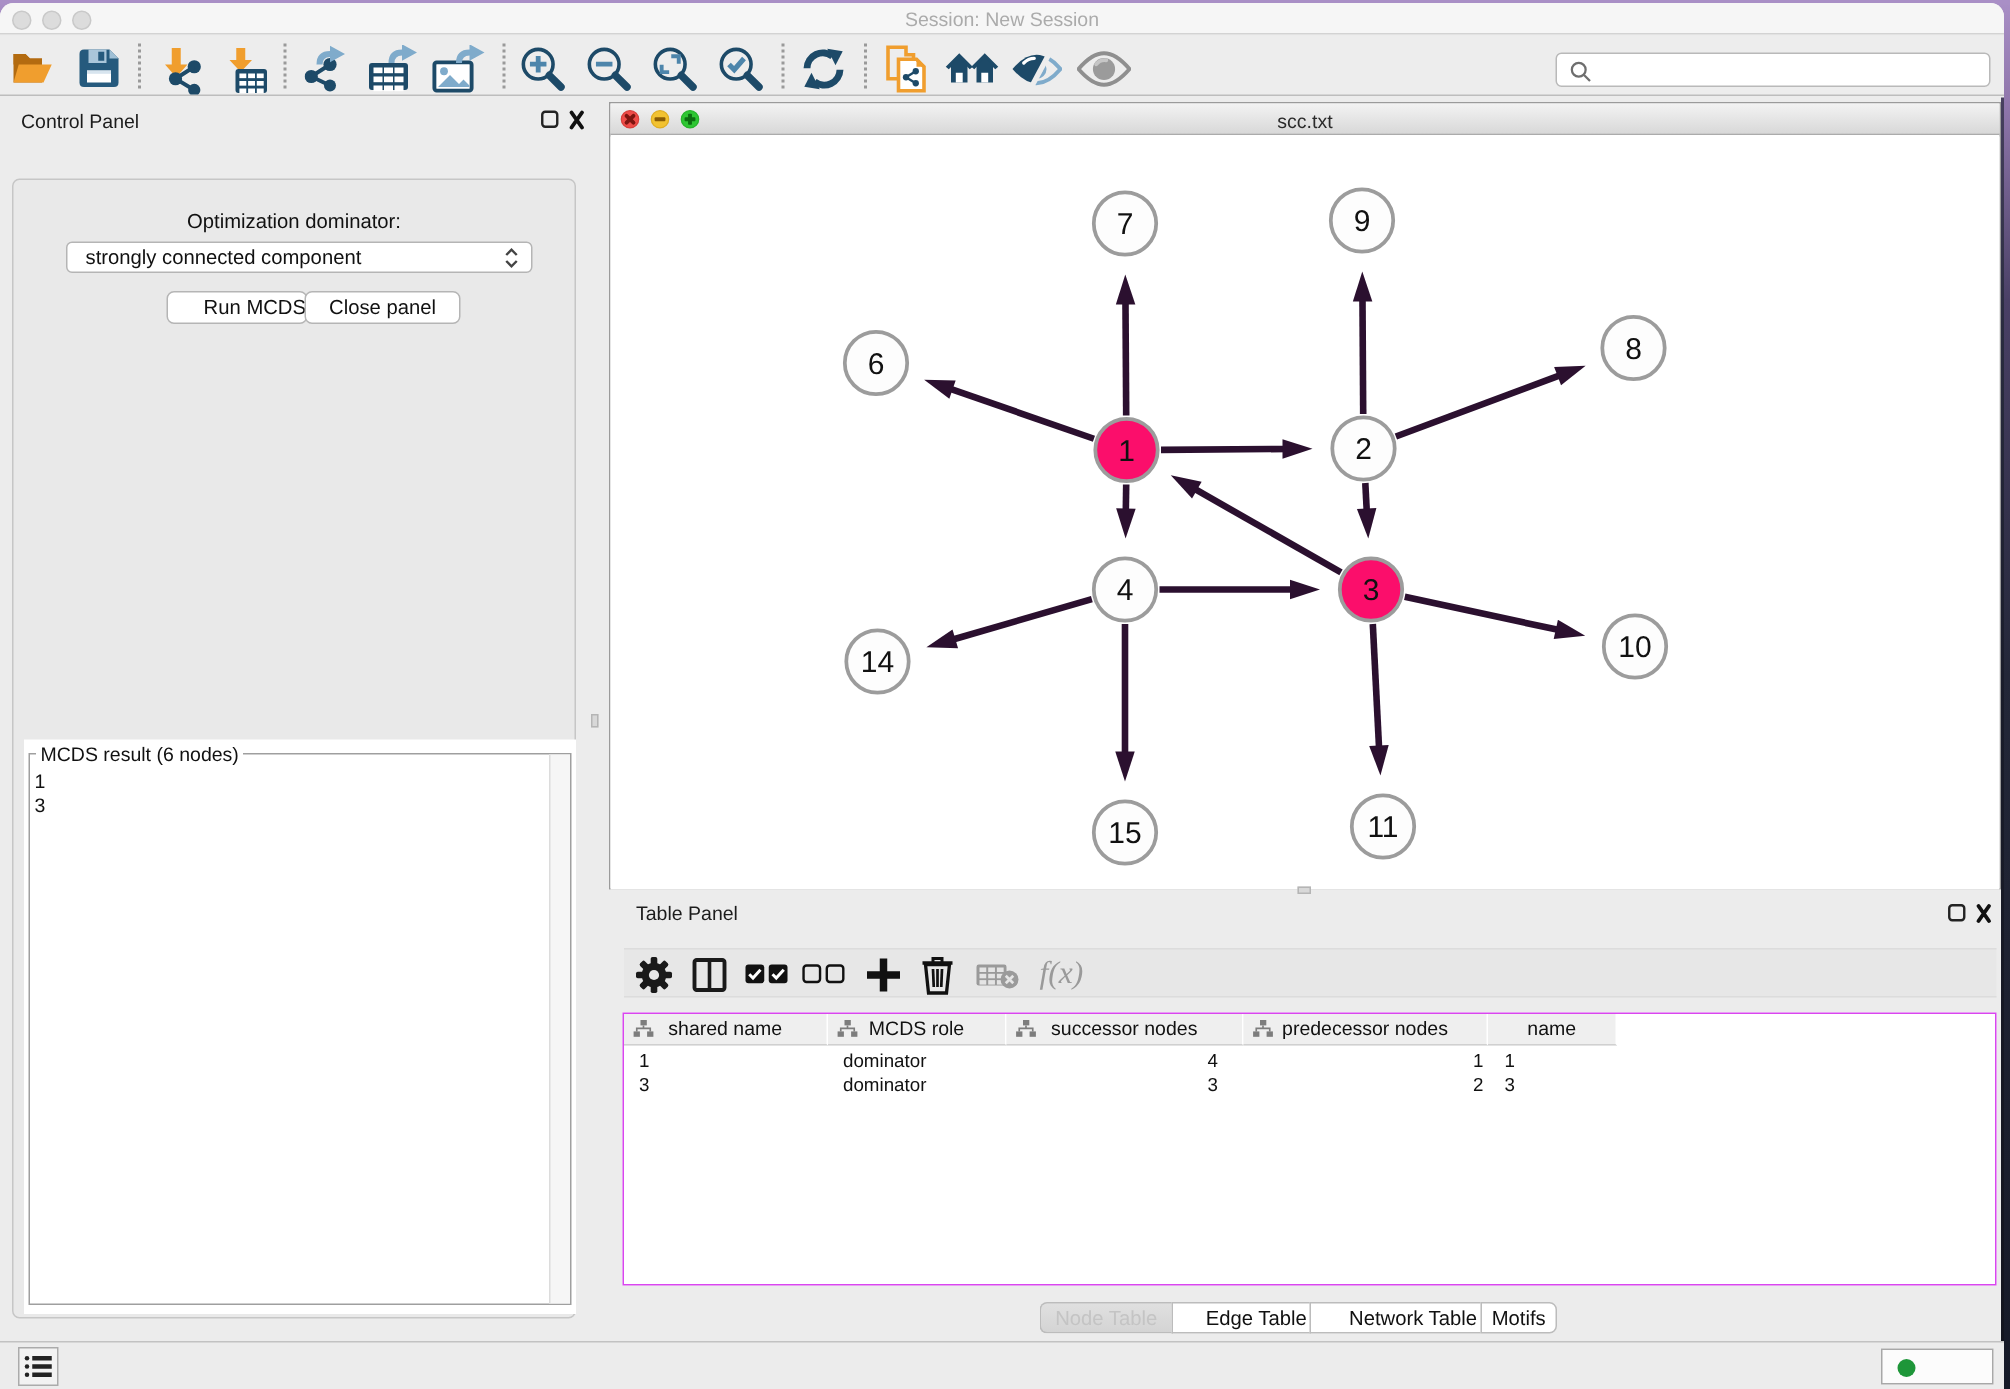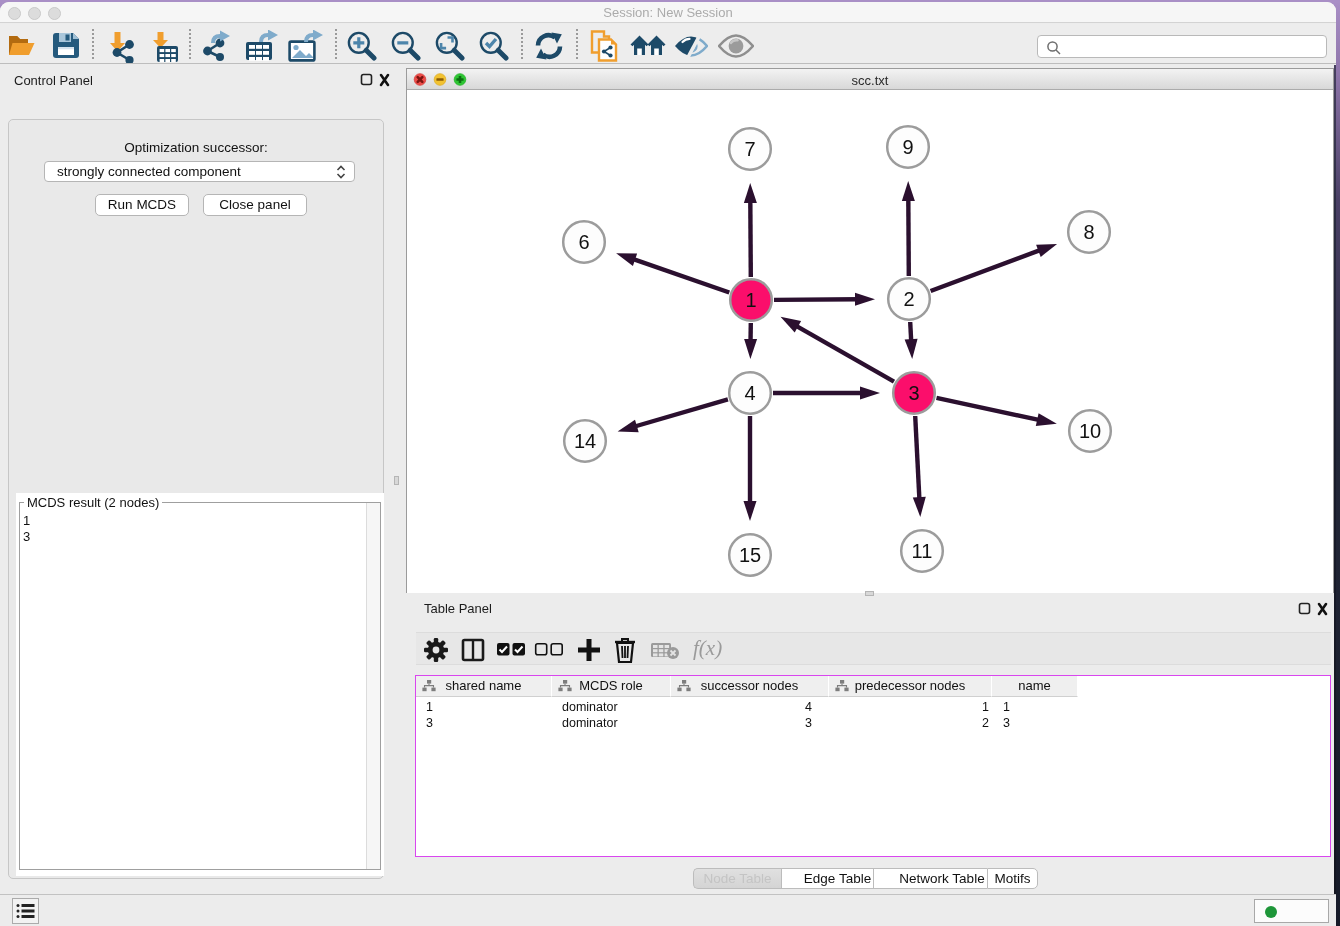--- a/index.html
+++ b/index.html
@@ -199,33 +199,33 @@
   </div>
   <div class="mainbg"></div>
   <div style="position:absolute;left:1334px;top:63px;width:3px;height:863px;background:linear-gradient(#47405f 0px,#2a2c40 150px,#191c2a 400px,#13151f 863px);"></div>
 
   <div class="cp-title">Control Panel</div>
   <svg style="position:absolute;left:360px;top:71px;" width="32" height="14" viewBox="0 0 32 14">
     <rect x="1.5" y="1.5" width="10" height="10" rx="2" fill="none" stroke="#222" stroke-width="1.6"></rect>
     <path d="M21 2 L28 12 M28 2 L21 12" stroke="#111" stroke-width="2.6" stroke-linecap="round"></path>
   </svg>
   <div class="cp-box"></div>
-  <div style="position:absolute;left:0;top:138px;width:392px;text-align:center;font-size:13.5px;color:#111;">Optimization successor:</div>
+  <div style="position:absolute;left:0;top:138px;width:392px;text-align:center;font-size:13.5px;color:#111;">Optimization dominator:</div>
   <div class="combo">strongly connected component
     <svg width="10" height="14" style="position:absolute;right:8px;top:3px;" viewBox="0 0 10 14">
       <path d="M1.5 5 L5 1.5 L8.5 5" fill="none" stroke="#444" stroke-width="1.6"></path>
       <path d="M1.5 9 L5 12.5 L8.5 9" fill="none" stroke="#444" stroke-width="1.6"></path>
     </svg>
   </div>
-  <div class="btn" style="left:95px;width:94px;">Run MCDS</div>
+  <div class="btn" style="left:111px;width:94px;text-align:right;">Run MCDS</div>
   <div class="btn" style="left:203px;width:104px;">Close panel</div>
   <div class="mcds-white">
     <div class="mcds-border"></div>
     <div class="mcds-sb"></div>
-    <div class="mcds-label">MCDS result (2 nodes)</div>
+    <div class="mcds-label">MCDS result (6 nodes)</div>
     <div style="position:absolute;left:7px;top:20px;font-size:13px;color:#111;">1</div>
     <div style="position:absolute;left:7px;top:36px;font-size:13px;color:#111;">3</div>
   </div>
 
   <div class="netwin">
     <div class="nw-title">
       <svg style="position:absolute;left:6px;top:3px;" width="60" height="15" viewBox="0 0 60 15">
         <circle cx="7" cy="7.5" r="5.8" fill="#ee4c48" stroke="#d8403c" stroke-width="0.8"></circle>
         <g stroke="#7d1510" stroke-width="2.6" stroke-linecap="round">
             <line x1="4.7" y1="5.2" x2="9.3" y2="9.8"></line>

